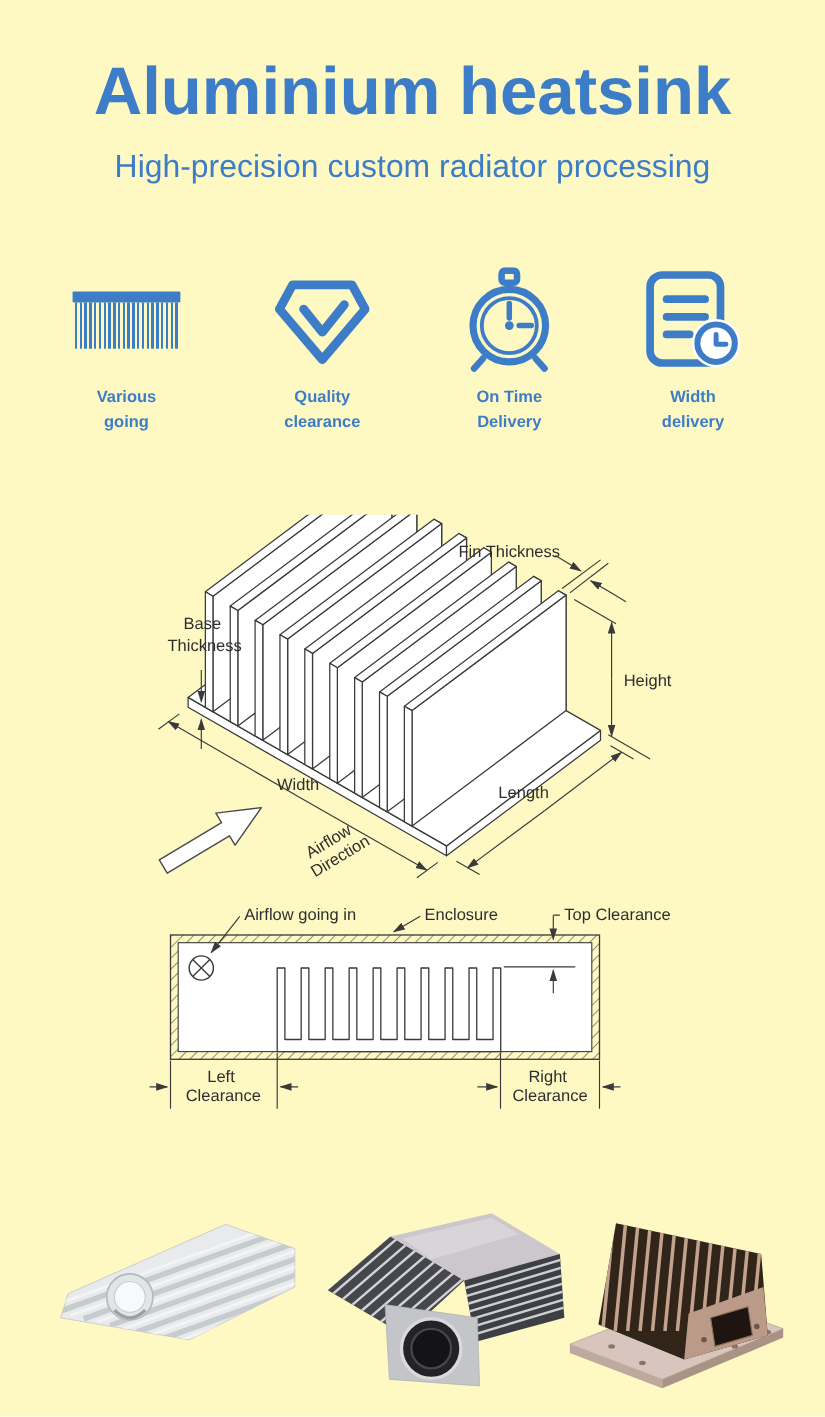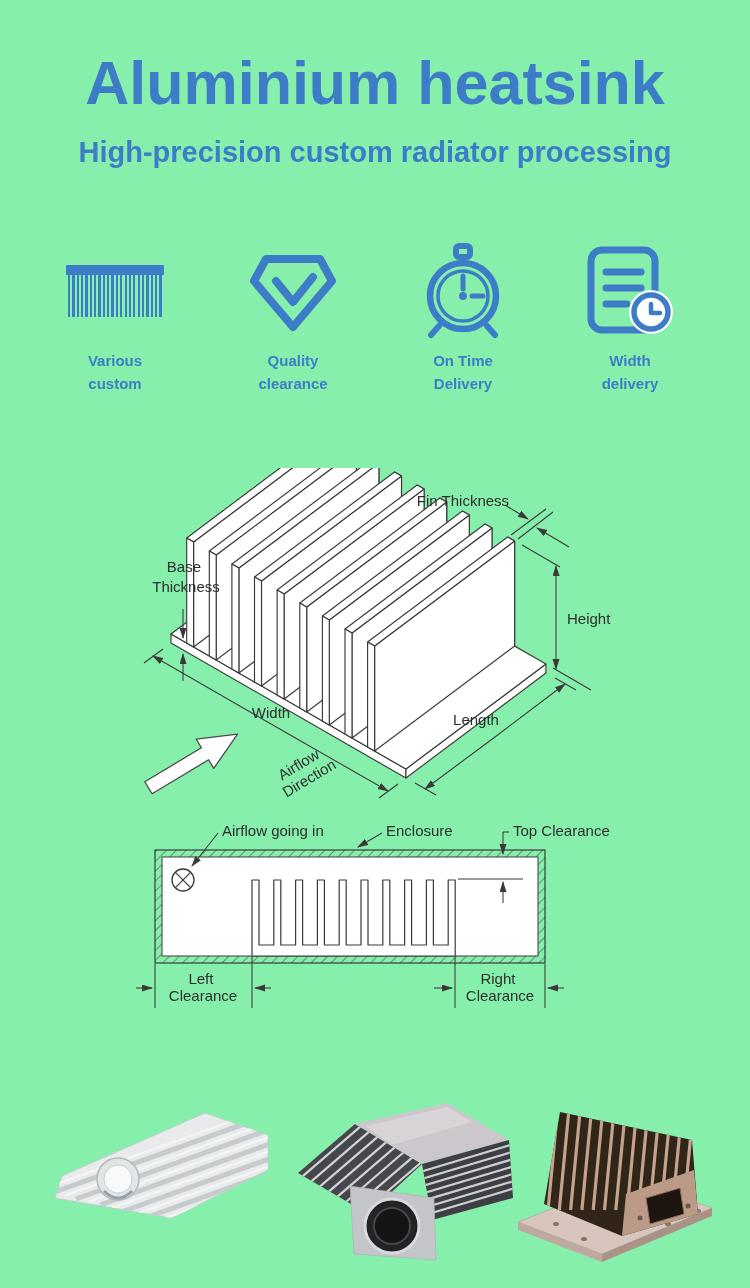--- a/index.html
+++ b/index.html
@@ -1,21 +1,21 @@
 <!DOCTYPE html>
 <html><head>
 <meta charset="utf-8">
 <style>
   html,body{margin:0;padding:0;background:#fff;}
-  .page{position:relative;width:750px;height:1288px;background:#86efac;overflow:hidden;
+  .page{position:relative;width:750px;height:1288px;background:#fef9c3;overflow:hidden;
         font-family:"Liberation Sans",sans-serif;}
   .title{position:absolute;top:48px;left:0;width:750px;text-align:center;
          font-size:61px;font-weight:700;color:#3d7dc8;letter-spacing:0px;}
   .subtitle{position:absolute;top:136px;left:0;width:750px;text-align:center;
-            font-size:29px;font-weight:700;color:#3d7dc8;}
+            font-size:29px;font-weight:400;color:#3d7dc8;}
   .feature{position:absolute;top:244px;width:150px;color:#3d7dc8;}
   .f0{left:40px}.f1{left:218px}.f2{left:388px}.f3{left:555px}
   .ficon{height:94px;display:flex;align-items:center;justify-content:center;color:#3d7dc8;}
   .flabel{margin-top:12px;text-align:center;font-size:15px;font-weight:700;line-height:1.5;color:#3d7dc8;}
   .comb{width:98px;height:52px;position:relative;}
   .comb .bar{height:10px;background:#3d7dc8;border-radius:1px;}
   .comb .fins{position:absolute;top:10px;left:2px;right:2px;bottom:0;
       background:repeating-linear-gradient(90deg,#3d7dc8 0px,#3d7dc8 2.2px,transparent 2.2px,transparent 4.35px);}
   .diag{position:absolute;left:0;}
   .iso-face{fill:#fff;stroke:#3a3a3a;stroke-width:1.15;stroke-linejoin:round;}
@@ -33,21 +33,21 @@
 
   <div class="feature f0">
     <div class="ficon">
       <div class="comb">
           <div class="bar"></div>
           <div class="fins"></div>
         </div>
     </div>
     <div class="flabel">
       <span>Various</span><br>
-      <span>custom</span>
+      <span>going</span>
     </div>
   </div>
 
   <div class="feature f2">
     <div class="ficon">
       <svg width="86" height="96" viewBox="0 0 86 96">
         <rect x="36" y="3" width="14" height="11" rx="3" fill="none" stroke="currentColor" stroke-width="6"></rect>
         <circle cx="43" cy="53" r="33" fill="none" stroke="currentColor" stroke-width="6.5"></circle>
         <circle cx="43" cy="53" r="25" fill="none" stroke="currentColor" stroke-width="3.5"></circle>
         <line x1="43" y1="33" x2="43" y2="46" stroke="currentColor" stroke-width="5" stroke-linecap="round"></line>

